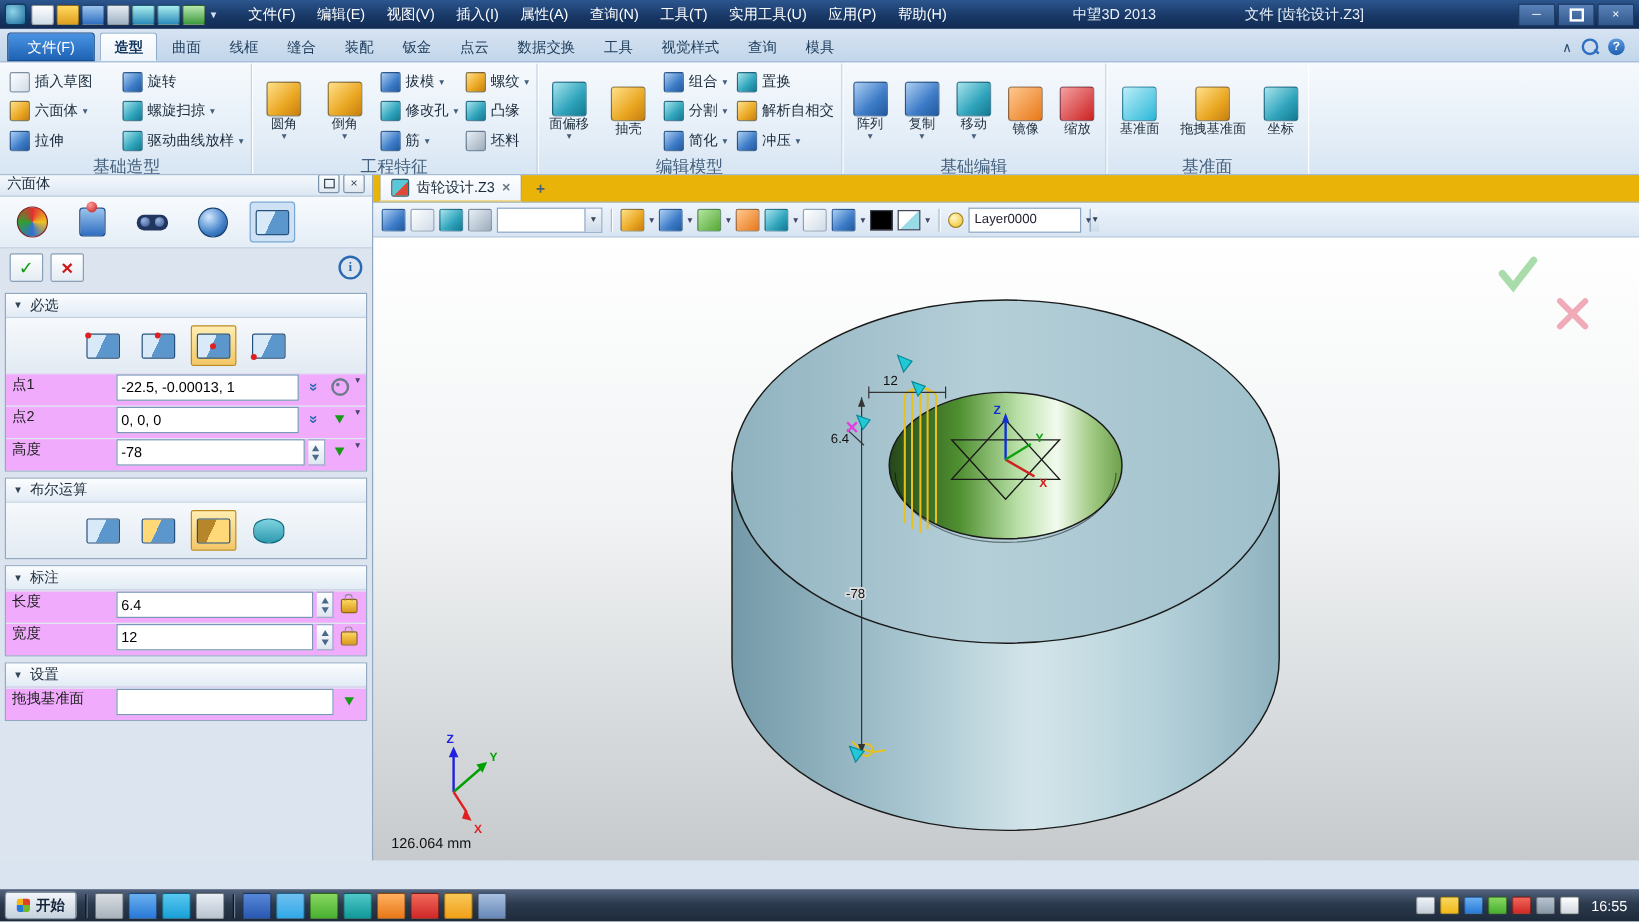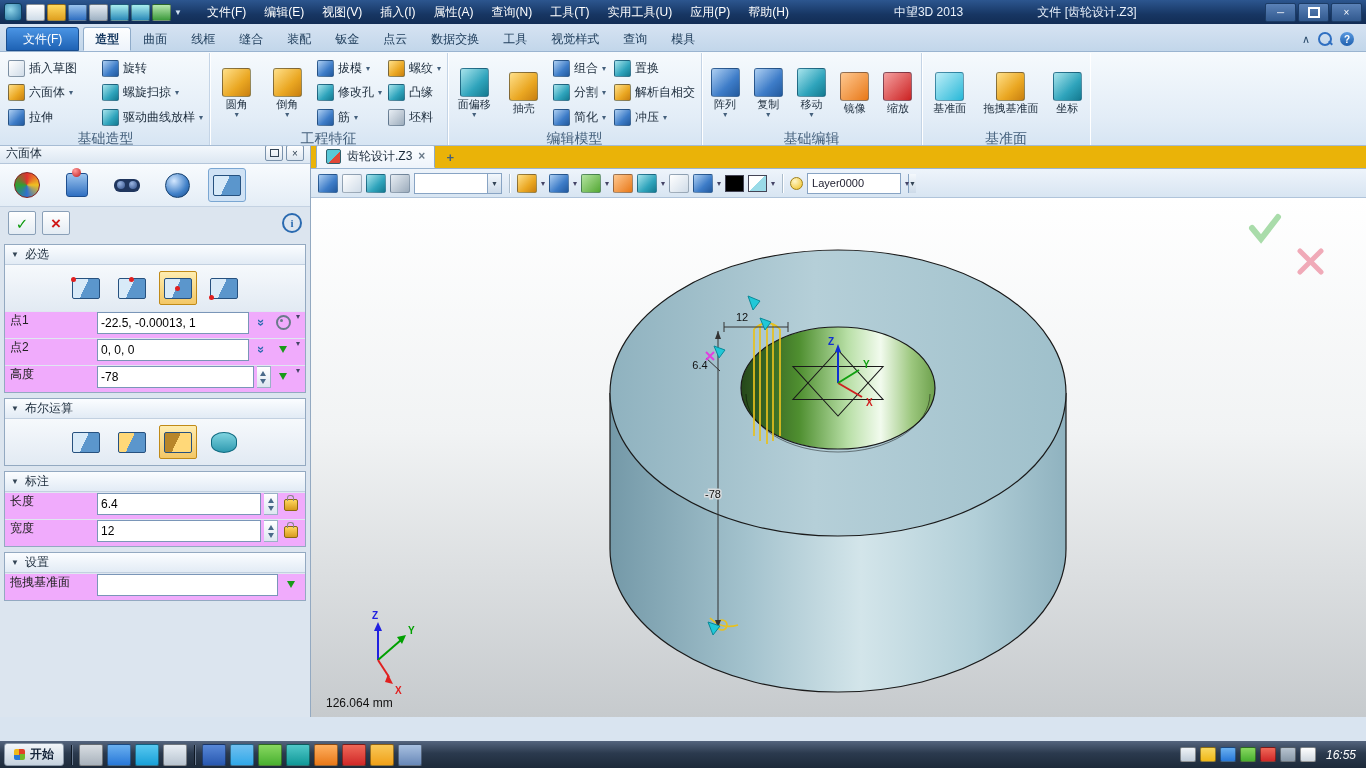--- a/index.html
+++ b/index.html
@@ -168,21 +168,21 @@
   .sb-input{width:330px;height:17px;border:1px solid #8aa4c4;background:#fff;}
 
   
   .taskbar{position:absolute;left:0;right:0;bottom:0;height:27px;
     background:linear-gradient(#55657e,#2b3a4e 45%,#1d2a3a);display:flex;align-items:center;padding:0 4px;gap:4px;z-index:40;}
   .startbtn{height:21px;display:flex;align-items:center;gap:5px;padding:0 9px;border-radius:3px;
     background:linear-gradient(#f2f6fa,#c6d2de);border:1px solid #8a98a8;color:#14243a;font-weight:bold;}
   .flag{width:11px;height:11px;border-radius:2px;background:conic-gradient(#e04028 0 25%,#70b828 0 50%,#2878d8 0 75%,#f0b818 0);}
   .tsep{width:1px;height:20px;background:#0e1824;box-shadow:1px 0 0 #6a7a90;margin:0 3px;}
   .tbi{width:22px;height:20px;border-radius:2px;border:1px solid rgba(0,0,0,.4);flex:none;}
-  .tray{margin-left:auto;display:flex;align-items:center;gap:4px;padding-right:6px;font-style:italic;}
+  .tray{margin-left:auto;display:flex;align-items:center;gap:4px;padding-right:6px;}
   .tryi{width:14px;height:13px;border-radius:2px;border:1px solid rgba(0,0,0,.4);flex:none;}
   .clock{color:#fff;font-size:12px;margin-left:6px;}
 </style>
 </head>
 <body>
 
 <div id="app">
 
   <div class="titlebar">
     <span class="applogo"></span>

